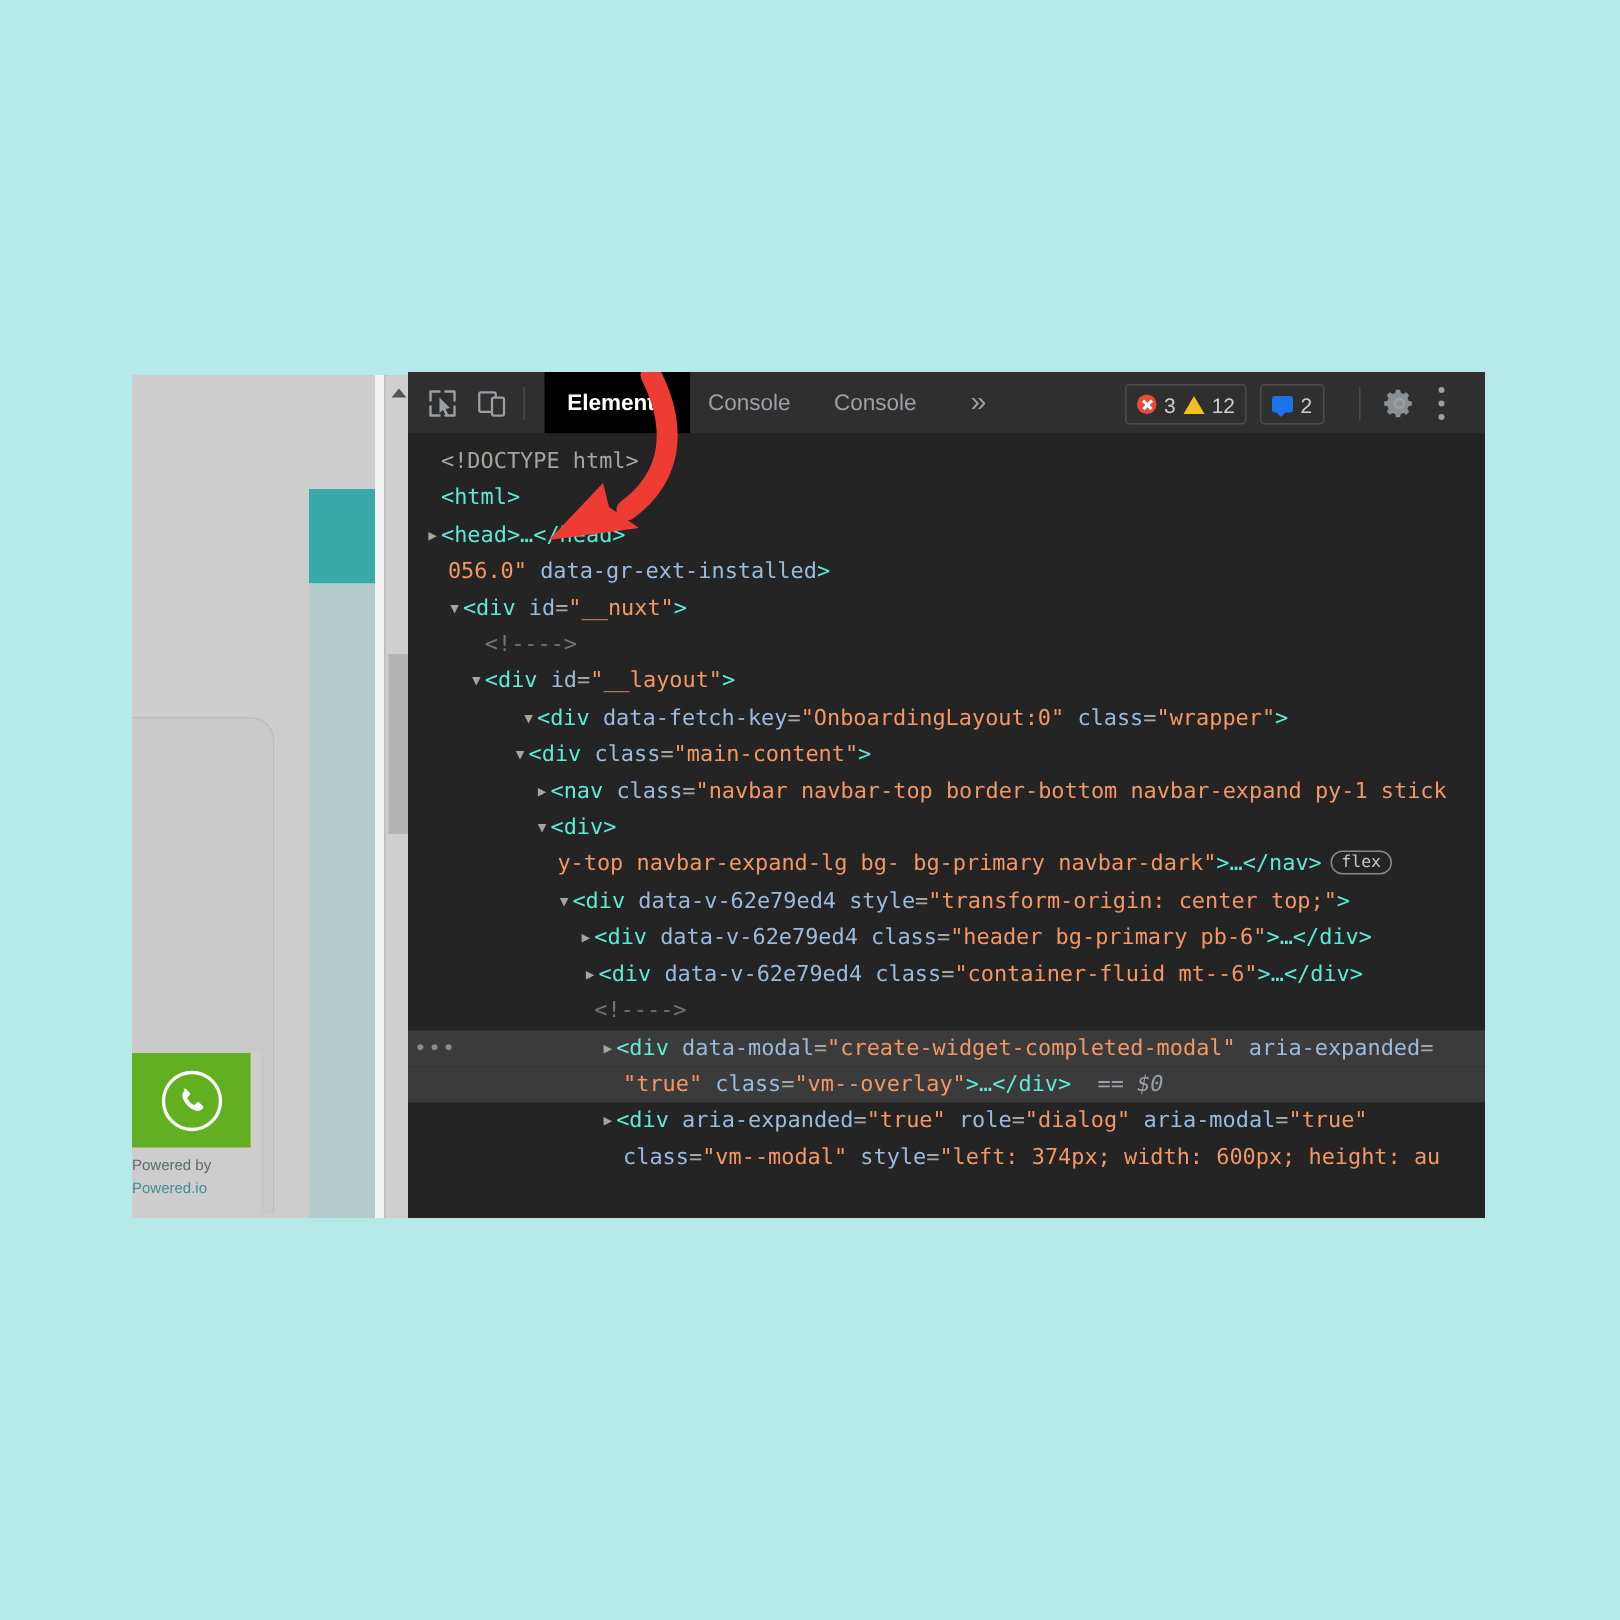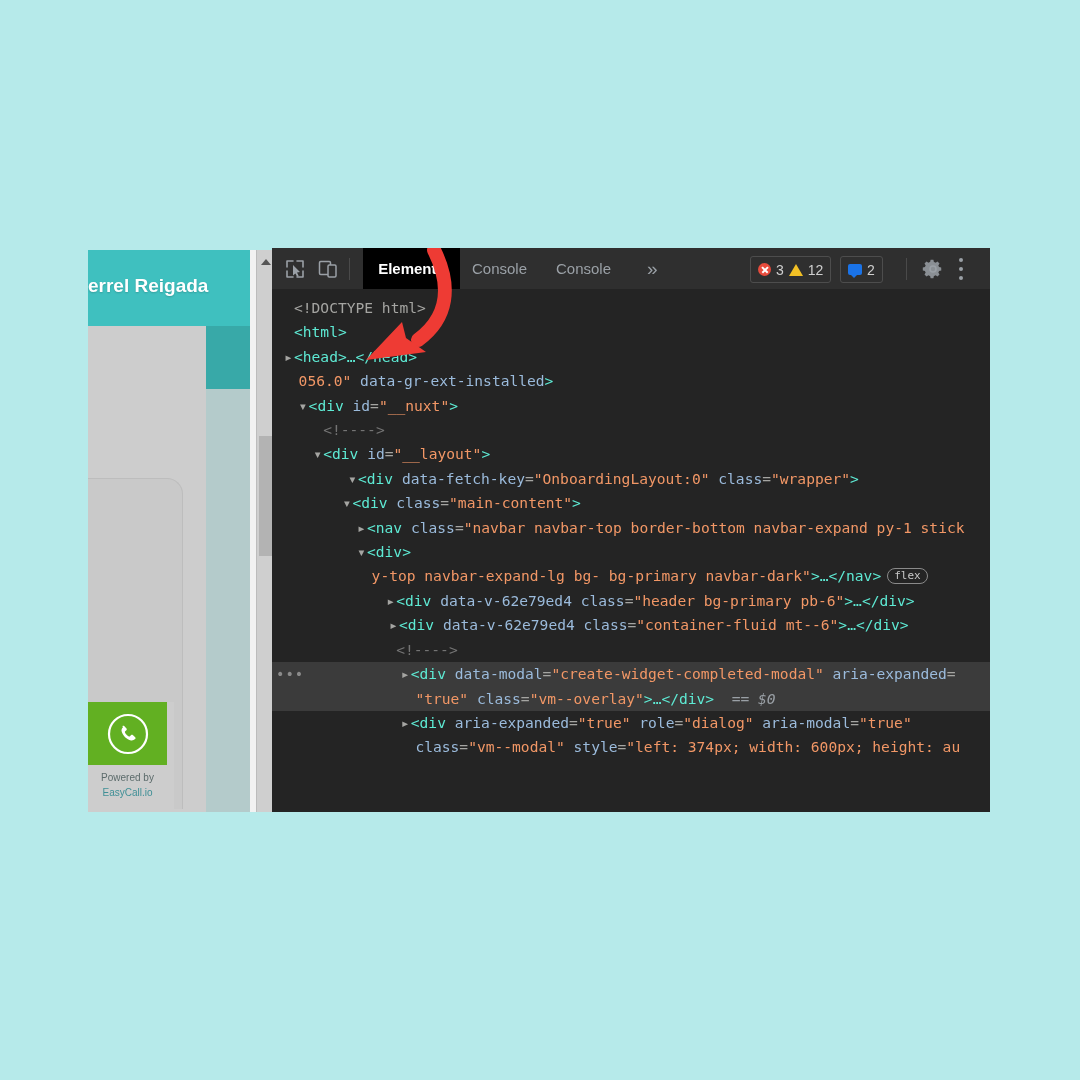--- a/index.html
+++ b/index.html
@@ -115,21 +115,21 @@
     background: #62b022;
     display: flex;
     align-items: center;
     justify-content: center;
   }
   #call-widget-button svg { display: block; }
   #call-widget-caption {
     position: absolute;
     left: 0px; top: 68px;
     width: 79px;
-    text-align: center;
+    text-align: left;
     color: #5c6b6b;
     font-size: 10px;
     line-height: 15px;
   }
   #call-widget-caption .brand { color: #3f8f96; }
 
   
   #devtools {
     position: absolute;
     left: 272px; top: 248px;
@@ -332,38 +332,35 @@
     pointer-events: none;
   }
 </style>
 </head>
 <body style="background: rgb(182, 234, 234);">
 
 <div id="stage">
 
   <div id="page-strip">
 
-    <div id="page-header">
-      <div id="page-header-title">errel Reigada</div>
-    </div>
     <div id="page-header-accent"></div>
 
     <div id="page-stripe-soft"></div>
     <div id="page-card"></div>
 
     <div id="call-widget">
       <div id="call-widget-button">
         <svg width="44" height="44" viewBox="0 0 44 44" aria-hidden="true">
           <circle cx="22" cy="22" r="19" fill="none" stroke="#ffffff" stroke-width="2.2"></circle>
           <path d="M16.4 14.2c.5-.6 1.3-.6 1.8-.1l2.3 2.4c.5.5.4 1.2-.1 1.7l-1.2 1.1c-.3.3-.4.7-.2 1.1.7 1.6 2.2 3.2 3.9 4.1.4.2.8.1 1.1-.2l1.1-1.2c.5-.5 1.2-.6 1.7-.1l2.4 2.3c.5.5.5 1.3-.1 1.8-1.1 1.1-2.6 1.7-4.1 1.4-4.1-.8-8.5-5.1-9.4-9.3-.3-1.5.3-3 1.4-4z" fill="#ffffff"></path>
         </svg>
       </div>
       <div id="call-widget-caption">
         <div>Powered by</div>
-        <div class="brand">EasyCall.io</div>
+        <div class="brand">Powered.io</div>
       </div>
     </div>
 
     <div id="page-stripe-white"></div>
 
     <div id="page-scrollbar-track">
       <div id="page-scroll-up"></div>
       <div id="page-scroll-thumb"></div>
     </div>
   </div>
@@ -427,20 +424,21 @@
         <div class="dom-row" style="padding-left: 12px;"><span class="twisty">▸</span><span class="tagname">&lt;head&gt;…&lt;/head&gt;</span></div>
         <div class="dom-row" style="padding-left: 26.6px;"><span class="attrval">056.0"</span><span class="attrname"> data-gr-ext-installed</span><span class="tagname">&gt;</span></div>
         <div class="dom-row" style="padding-left: 26.6px;"><span class="twisty">▾</span><span class="tagname">&lt;div</span><span class="attrname"> id</span><span class="punct">=</span><span class="attrval">"__nuxt"</span><span class="tagname">&gt;</span></div>
         <div class="dom-row" style="padding-left: 41.2px;"><span class="twisty"> </span><span class="comment">&lt;!----&gt;</span></div>
         <div class="dom-row" style="padding-left: 41.2px;"><span class="twisty">▾</span><span class="tagname">&lt;div</span><span class="attrname"> id</span><span class="punct">=</span><span class="attrval">"__layout"</span><span class="tagname">&gt;</span></div>
         <div class="dom-row" style="padding-left: 76px;"><span class="twisty">▾</span><span class="tagname">&lt;div</span><span class="attrname"> data-fetch-key</span><span class="punct">=</span><span class="attrval">"OnboardingLayout:0"</span><span class="attrname"> class</span><span class="punct">=</span><span class="attrval">"wrapper"</span><span class="tagname">&gt;</span></div>
         <div class="dom-row" style="padding-left: 70.4px;"><span class="twisty">▾</span><span class="tagname">&lt;div</span><span class="attrname"> class</span><span class="punct">=</span><span class="attrval">"main-content"</span><span class="tagname">&gt;</span></div>
         <div class="dom-row" style="padding-left: 85px;"><span class="twisty">▸</span><span class="tagname">&lt;nav</span><span class="attrname"> class</span><span class="punct">=</span><span class="attrval">"navbar navbar-top border-bottom navbar-expand py-1 stick</span></div>
         <div class="dom-row" style="padding-left: 85px;"><span class="twisty">▾</span><span class="tagname">&lt;div&gt;</span></div>
         <div class="dom-row" style="padding-left: 99.6px;"><span class="attrval">y-top navbar-expand-lg bg- bg-primary navbar-dark"</span><span class="tagname">&gt;…&lt;/nav&gt;</span><span class="badge-flex">flex</span></div>
+        <div class="dom-row" style="padding-left: 99.6px;"><span class="twisty">▾</span><span class="tagname">&lt;div</span><span class="attrname"> data-v-62e79ed4</span><span class="attrname"> style</span><span class="punct">=</span><span class="attrval">"transform-origin: center top;"</span><span class="tagname">&gt;</span></div>
         <div class="dom-row" style="padding-left: 114.2px;"><span class="twisty">▸</span><span class="tagname">&lt;div</span><span class="attrname"> data-v-62e79ed4</span><span class="attrname"> class</span><span class="punct">=</span><span class="attrval">"header bg-primary pb-6"</span><span class="tagname">&gt;…&lt;/div&gt;</span></div>
         <div class="dom-row" style="padding-left: 117px;"><span class="twisty">▸</span><span class="tagname">&lt;div</span><span class="attrname"> data-v-62e79ed4</span><span class="attrname"> class</span><span class="punct">=</span><span class="attrval">"container-fluid mt--6"</span><span class="tagname">&gt;…&lt;/div&gt;</span></div>
         <div class="dom-row" style="padding-left: 114.2px;"><span class="twisty"> </span><span class="comment">&lt;!----&gt;</span></div>
         <div class="dom-row selected" style="padding-left: 128.8px;"><span id="row-ellipsis">•••</span><span class="twisty">▸</span><span class="tagname">&lt;div</span><span class="attrname"> data-modal</span><span class="punct">=</span><span class="attrval">"create-widget-completed-modal"</span><span class="attrname"> aria-expanded</span><span class="punct">=</span></div>
         <div class="dom-row selected" style="padding-left: 143.4px;"><span class="attrval">"true"</span><span class="attrname"> class</span><span class="punct">=</span><span class="attrval">"vm--overlay"</span><span class="tagname">&gt;…&lt;/div&gt;</span><span class="eqsel">  == $0</span></div>
         <div class="dom-row" style="padding-left: 128.8px;"><span class="twisty">▸</span><span class="tagname">&lt;div</span><span class="attrname"> aria-expanded</span><span class="punct">=</span><span class="attrval">"true"</span><span class="attrname"> role</span><span class="punct">=</span><span class="attrval">"dialog"</span><span class="attrname"> aria-modal</span><span class="punct">=</span><span class="attrval">"true"</span></div>
         <div class="dom-row" style="padding-left: 143.4px;"><span class="attrname">class</span><span class="punct">=</span><span class="attrval">"vm--modal"</span><span class="attrname"> style</span><span class="punct">=</span><span class="attrval">"left: 374px; width: 600px; height: au</span></div>
       </div>
   </div>
 

